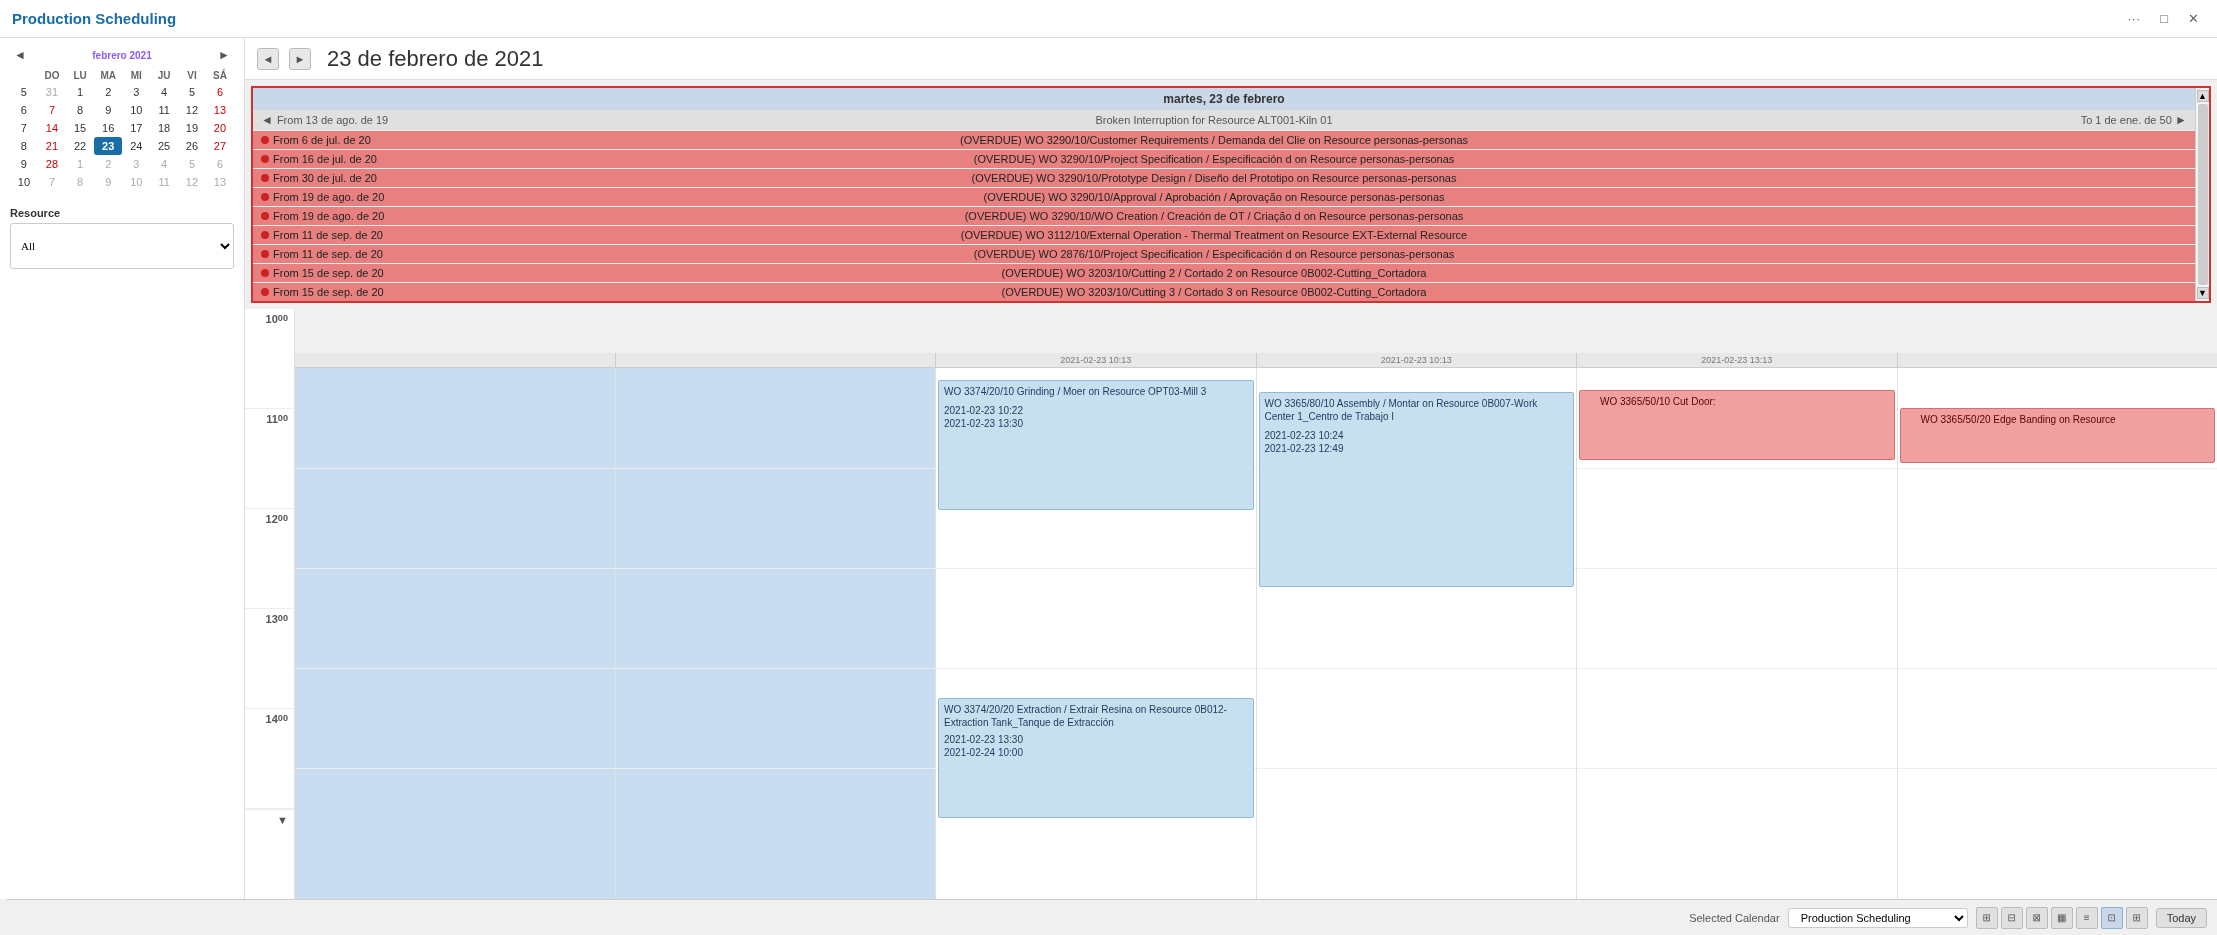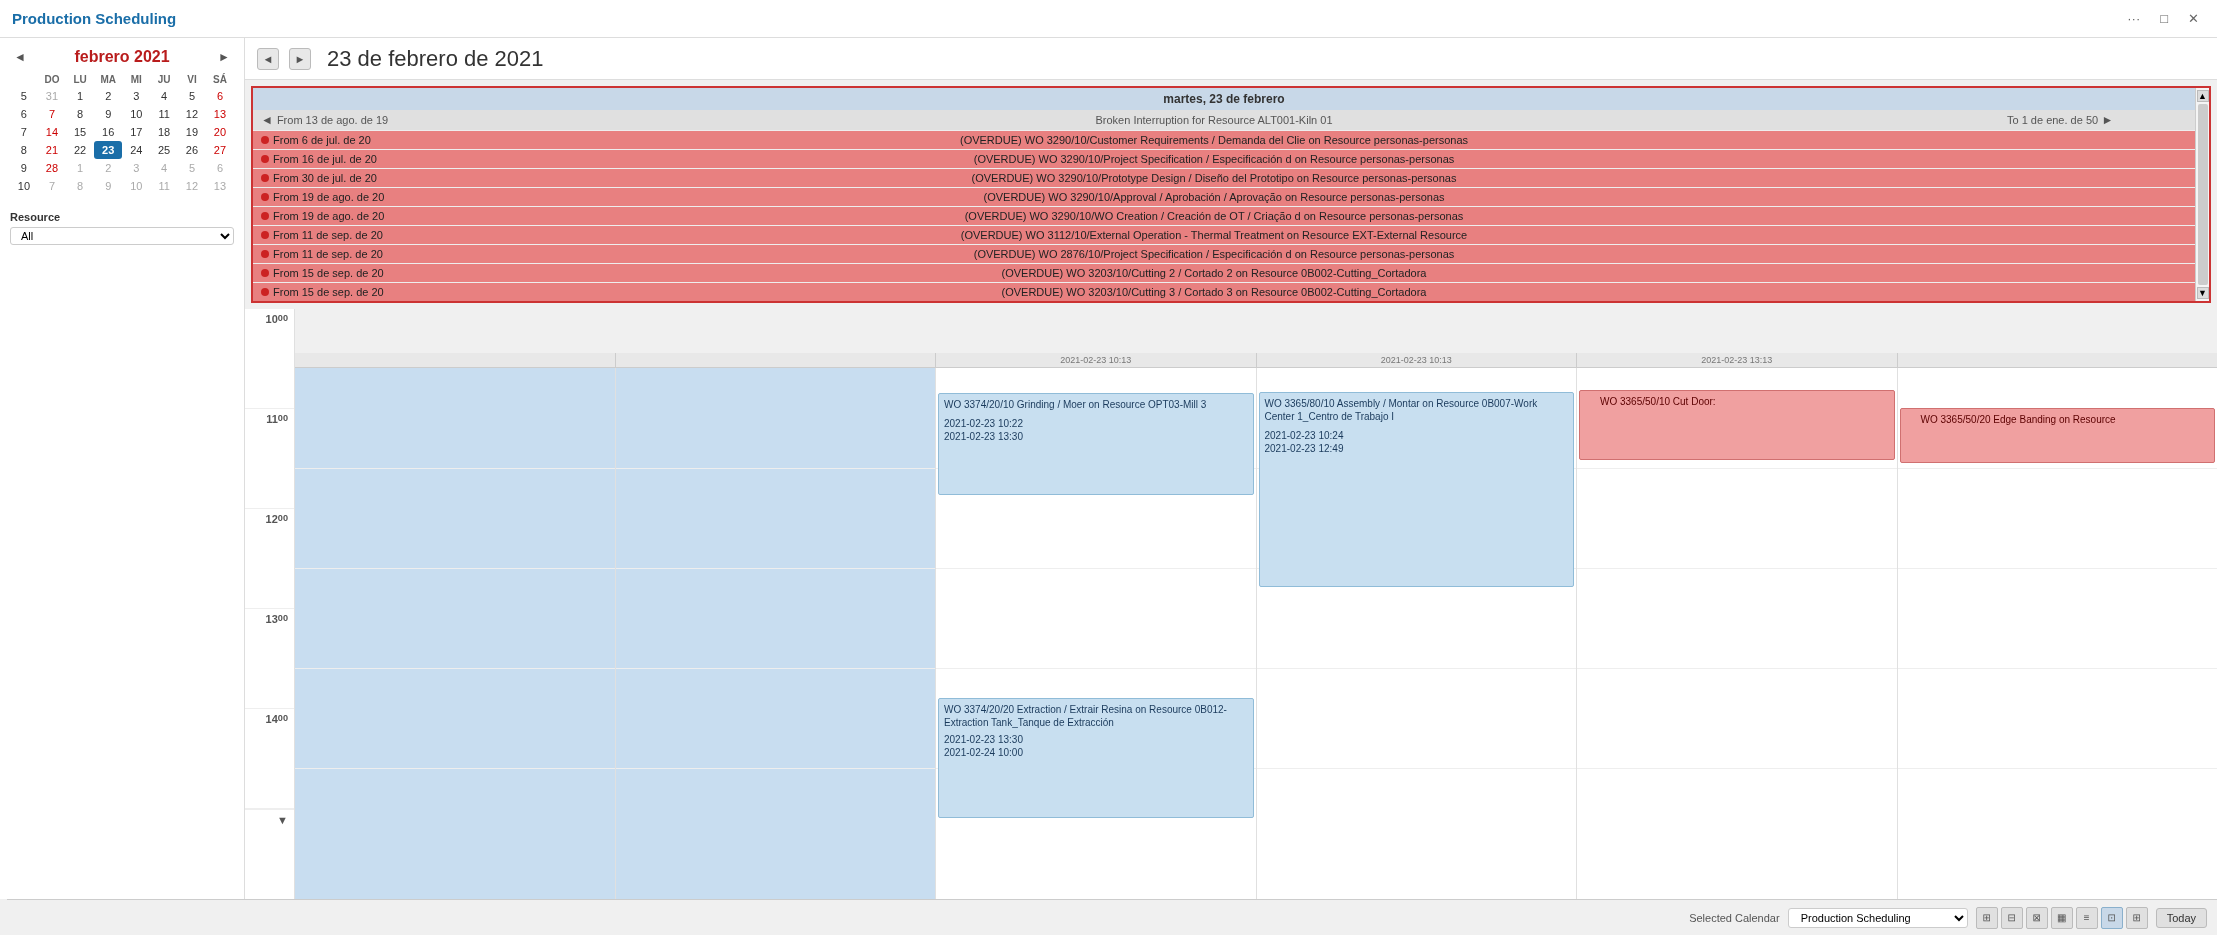--- a/index.html
+++ b/index.html
@@ -21,36 +21,36 @@
 
     
     .sidebar {
       width: 245px; background: #fff; border-right: 1px solid #ddd;
       padding: 10px; flex-shrink: 0; overflow: hidden;
     }
 
     
     .calendar { margin-bottom: 16px; }
     .cal-header { display: flex; align-items: center; justify-content: space-between; margin-bottom: 6px; }
-    .cal-month { font-weight: 600; font-size: 16px; color: #b91c1c; }
+    .cal-month { font-weight: 600; font-size: 10px; color: #8b5cf6; }
     .cal-nav { cursor: pointer; color: #555; font-size: 12px; padding: 0 4px; }
     .cal-grid { width: 100%; border-collapse: collapse; }
     .cal-grid th { text-align: center; font-size: 10px; color: #666; padding: 2px; width: 30px; }
     .cal-grid td { text-align: center; font-size: 11px; padding: 3px 2px; cursor: pointer; color: #333; }
     .cal-grid td.other-month { color: #aaa; }
     .cal-grid td.today { background: #1a6ea8; color: #fff; border-radius: 3px; font-weight: 600; }
     .cal-grid td.red { color: #cc0000; }
     .cal-week-num { color: #999; font-size: 10px; }
 
     
     .resource-section { margin-top: 8px; }
     .resource-label { font-weight: 600; font-size: 11px; margin-bottom: 4px; color: #333; }
     .resource-select {
-      width: 100%; padding: 1px 6px; border: 1px solid #ccc; border-radius: 3px;
-      font-size: 11px; background: #fff; cursor: pointer;
+      width: 100%; padding: 15px 6px; border: 1px solid #ccc; border-radius: 3px;
+      font-size: 11px; background: #fff; cursor: pointer; font-family: Liberation Serif, serif;
     }
 
     
     .content-area { flex: 1; display: flex; flex-direction: column; overflow: hidden; }
 
     
     .content-header {
       display: flex; align-items: center; gap: 10px;
       padding: 8px 12px; background: #fff; border-bottom: 1px solid #ddd; height: 42px;
     }
@@ -66,21 +66,21 @@
     }
     .overdue-row {
       display: flex; align-items: center; padding: 3px 8px; font-size: 11px;
       border-bottom: 1px solid #eee;
     }
     .overdue-row.grey-row { background: #e0e0e0; color: #555; }
     .overdue-row.red-row { background: #e88080; color: #222; }
     .overdue-row:last-child { border-bottom: none; }
     .overdue-from { width: 160px; flex-shrink: 0; display: flex; align-items: center; gap: 4px; }
     .overdue-desc { flex: 1; text-align: center; }
-    .overdue-to { width: 180px; flex-shrink: 0; }
+    .overdue-to { width: 180px; text-align: right; flex-shrink: 0; }
     .arrow-left { color: #555; font-size: 12px; }
     .arrow-right { color: #555; font-size: 12px; }
     .red-dot { width: 8px; height: 8px; background: #cc2222; border-radius: 50%; display: inline-block; flex-shrink: 0; }
 
     
     .status-bar {
       height: 36px; background: #f0f0f0; border-top: 1px solid #ccc;
       display: flex; align-items: center; justify-content: flex-end;
       padding: 0 10px; gap: 8px; margin-left: 7px;
     }
@@ -347,21 +347,21 @@
             <div class="hour-line" style="top:200px;"></div>
             <div class="hour-line" style="top:300px;"></div>
             <div class="hour-line" style="top:400px;"></div>
           </div>
 
           <div class="data-col">
             <div class="hour-line" style="top:100px;"></div>
             <div class="hour-line" style="top:200px;"></div>
             <div class="hour-line" style="top:300px;"></div>
             <div class="hour-line" style="top:400px;"></div>
-            <div class="ev ev-blue" style="top:25px; height:102px; left:2px; right:2px;">
+            <div class="ev ev-blue" style="top:12px; height:130px; left:2px; right:2px;">
               <div>WO 3374/20/10 Grinding / Moer on Resource OPT03-Mill 3</div>
               <div style="margin-top:6px;">2021-02-23 10:22</div>
               <div>2021-02-23 13:30</div>
             </div>
             <div class="ev ev-blue" style="top:330px; height:120px; left:2px; right:2px;">
               <div>WO 3374/20/20 Extraction / Extrair Resina on Resource 0B012-Extraction Tank_Tanque de Extracción</div>
               <div style="margin-top:4px;">2021-02-23 13:30</div>
               <div>2021-02-24 10:00</div>
             </div>
           </div>

